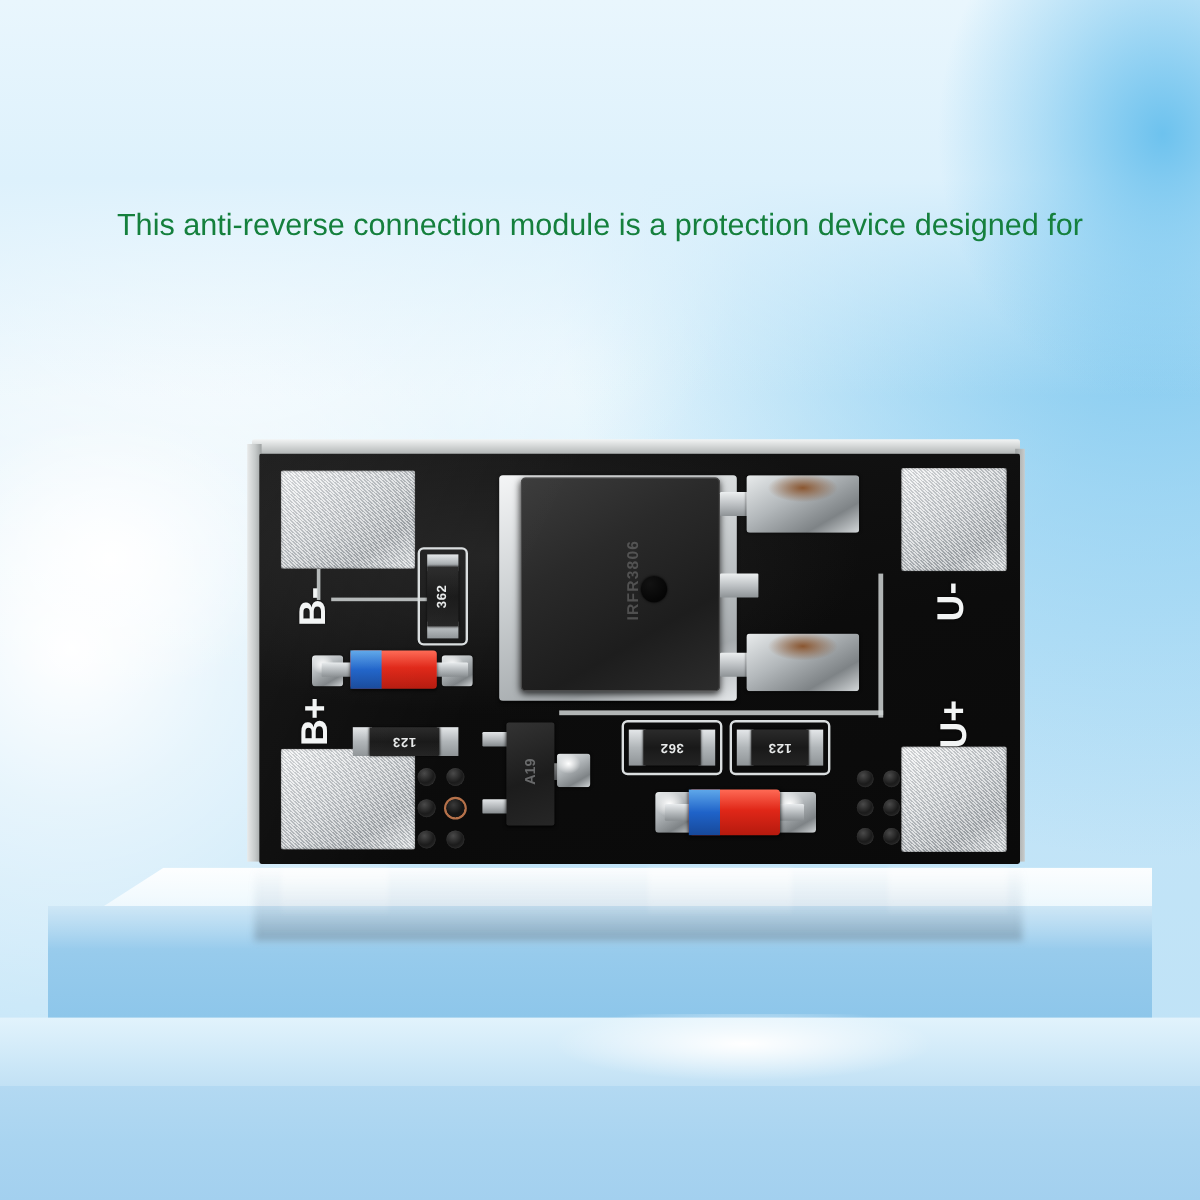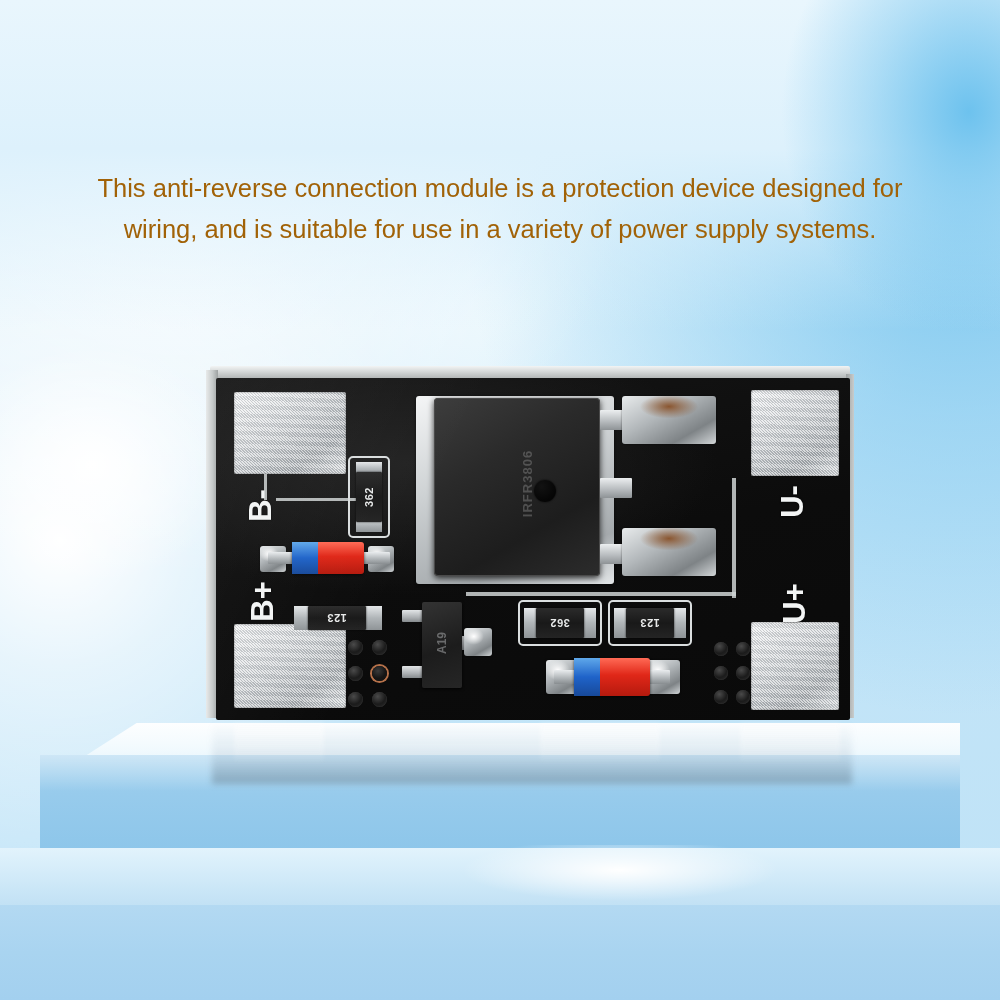--- a/index.html
+++ b/index.html
@@ -78,21 +78,21 @@
     font-weight: 700;
     letter-spacing: -0.5px;
     color: #18181a;
   }
   .subtitle {
     position: absolute; left: 42px; top: 168px; width: 916px;
     text-align: center;
     font-size: 25.5px;
     line-height: 41px;
     font-weight: 400;
-    color: #a16207;
+    color: #15803d;
   }
   .subtitle span { display: block; }
 
   
   .reflection {
     position: absolute; left: 212px; top: 722px; width: 640px; height: 62px;
     background: linear-gradient(180deg, rgba(60,70,80,0.30) 0%, rgba(90,120,150,0.12) 45%, rgba(255,255,255,0) 100%);
     filter: blur(3px);
     transform: scaleY(-1);
   }
@@ -294,21 +294,20 @@
 
   <div class="ped-top"></div>
   <div class="ped-front"></div>
   <div class="ped-front-gloss"></div>
   <div class="ped-step"></div>
   <div class="ped-step-hl"></div>
   <div class="ped-bottom"></div>
 
   <div class="subtitle">
     <span>This anti-reverse connection module is a protection device designed for</span>
-    <span>wiring, and is suitable for use in a variety of power supply systems.</span>
   </div>
 
   <div class="reflection"></div>
   <div class="refl-spot" style="left:234px;width:90px;"></div>
   <div class="refl-spot" style="left:540px;width:120px;"></div>
   <div class="refl-spot" style="left:740px;width:100px;"></div>
 
   <div class="pcb-wrap">
 
     <div class="pcb-edge-top"></div>

